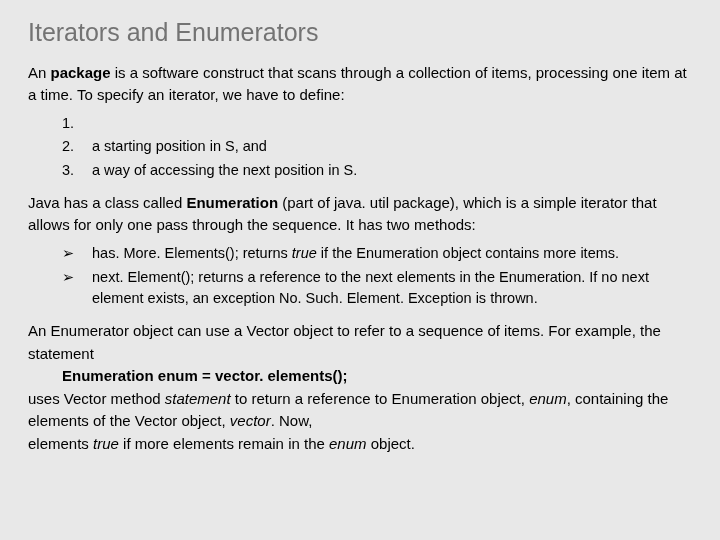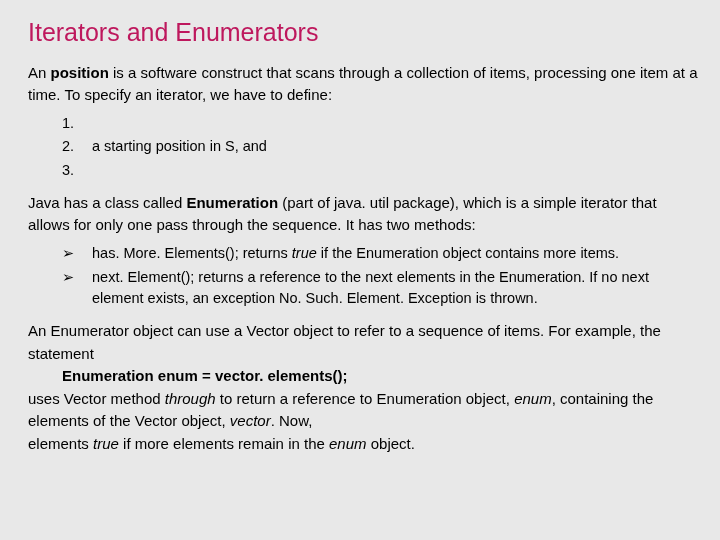--- a/index.html
+++ b/index.html
@@ -14,21 +14,21 @@
   .slide {
     padding: 14px 22px 18px 28px;
     color: #000;
     font-size: 15px;
     line-height: 1.5;
   }
   .title {
     font-size: 25px;
     font-weight: normal;
     margin-bottom: 10px;
-    color: #be185d;
+    color: #737373;
   }
   .para {
     margin-bottom: 6px;
   }
   .bold { font-weight: bold; }
   .italic { font-style: italic; margin-top: 31px; }
   .numlist {
     margin: 2px 0 10px 0;
     padding-left: 34px;
     font-size: 14.5px;
@@ -59,33 +59,34 @@
   }
 </style>
 </head>
 <body>
 
 <div class="slide">
 
   <div class="title">Iterators and Enumerators</div>
 
   <div class="para">
-    <span>An </span><span class="bold">position</span><span> is a software construct that scans through a collection of items, processing one item at a time. To specify an iterator, we have to define:</span>
+    <span>An </span><span class="bold">package</span><span> is a software construct that scans through a collection of items, processing one item at a time. To specify an iterator, we have to define:</span>
   </div>
 
   <div class="numlist">
     <div class="item">
       <span class="num">1.</span>
     </div>
     <div class="item">
       <span class="num">2.</span>
       <span>a starting position in S, and</span>
     </div>
     <div class="item">
       <span class="num">3.</span>
+      <span>a way of accessing the next position in S.</span>
     </div>
   </div>
 
   <div class="para">
     <span>Java has a class called </span><span class="bold">Enumeration</span><span> (part of java. util package), which is a simple iterator that allows for only one pass through the sequence. It has two methods:</span>
   </div>
 
   <div class="bulletlist">
     <div class="item">
       <span class="mark">➢</span>
@@ -96,20 +97,20 @@
     <div class="item">
       <span class="mark">➢</span>
       <span>next. Element(); returns a reference to the next elements in the Enumeration. If no next element exists, an exception No. Such. Element. Exception is thrown.</span>
     </div>
   </div>
 
   <div class="para">
     <div>An Enumerator object can use a Vector object to refer to a sequence of items. For example, the statement</div>
     <div class="indent bold">Enumeration enum = vector. elements();</div>
     <div>
-      <span>uses Vector method </span><span class="italic">through</span><span> to return a reference to Enumeration object, </span><span class="italic">enum</span><span>, containing the elements of the Vector object, </span><span class="italic">vector</span><span>. Now,</span>
+      <span>uses Vector method </span><span class="italic">statement</span><span> to return a reference to Enumeration object, </span><span class="italic">enum</span><span>, containing the elements of the Vector object, </span><span class="italic">vector</span><span>. Now,</span>
     </div>
     <div>
       <span>elements </span><span class="italic">true</span><span> if more elements remain in the </span><span class="italic">enum</span><span> object.</span>
     </div>
   </div>
 
 </div>
 
 </body></html>

